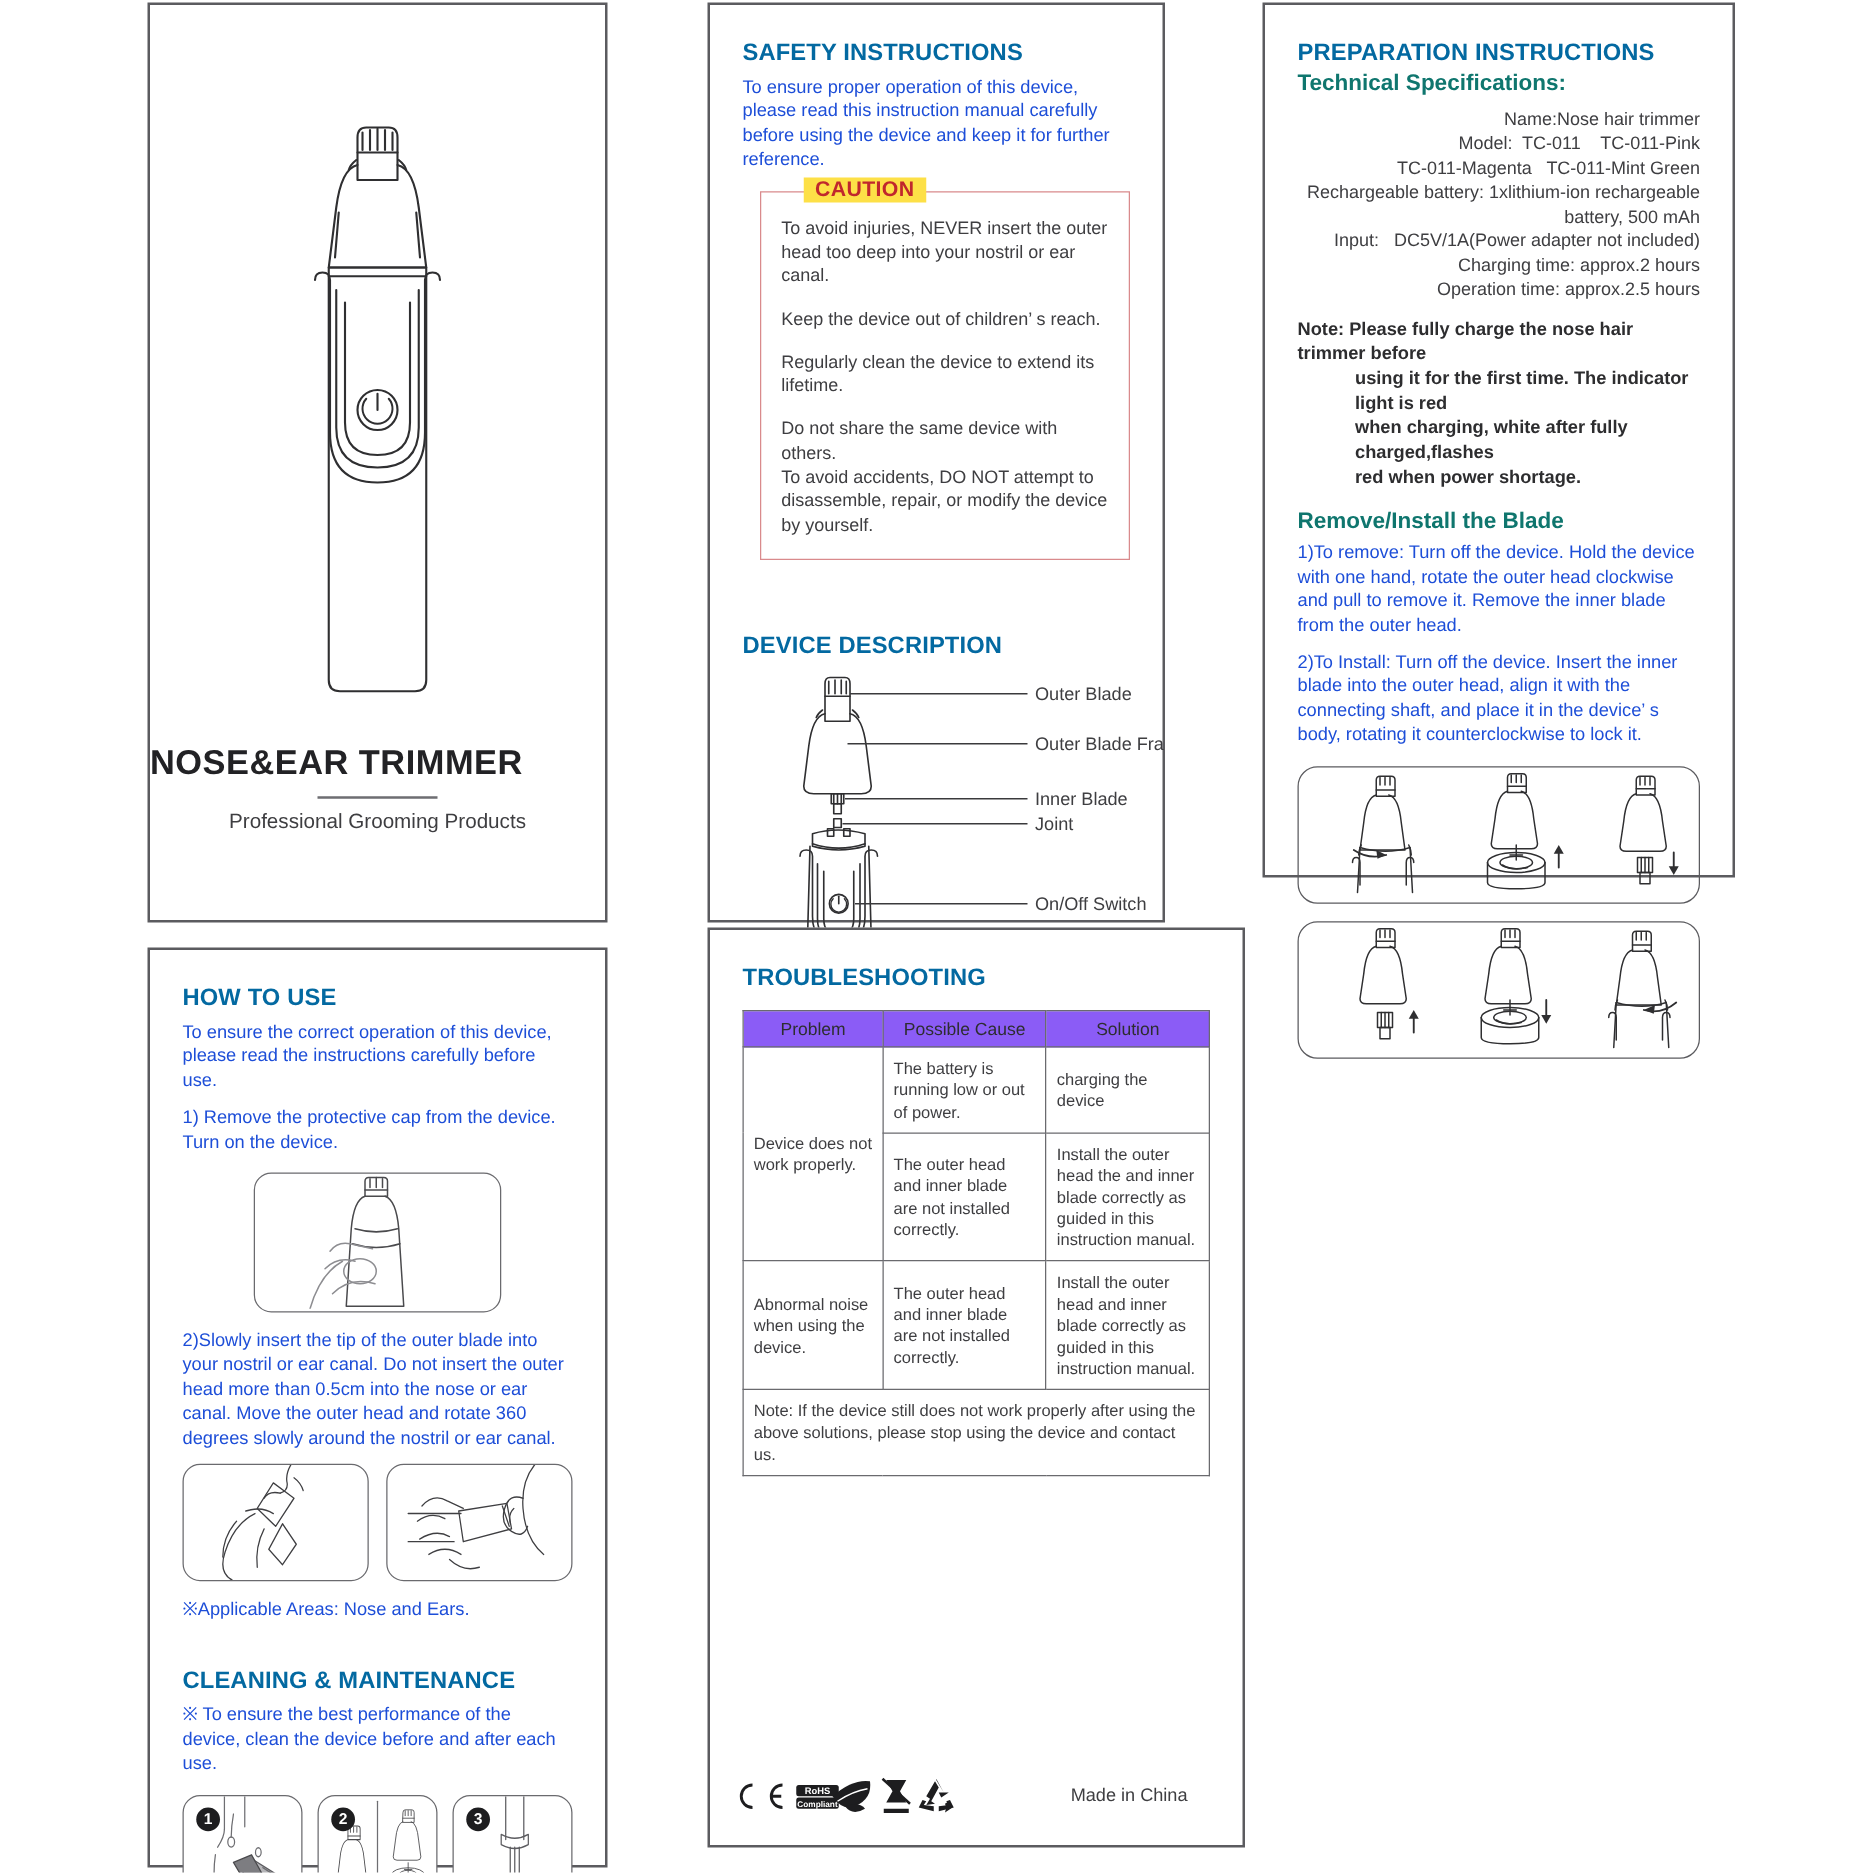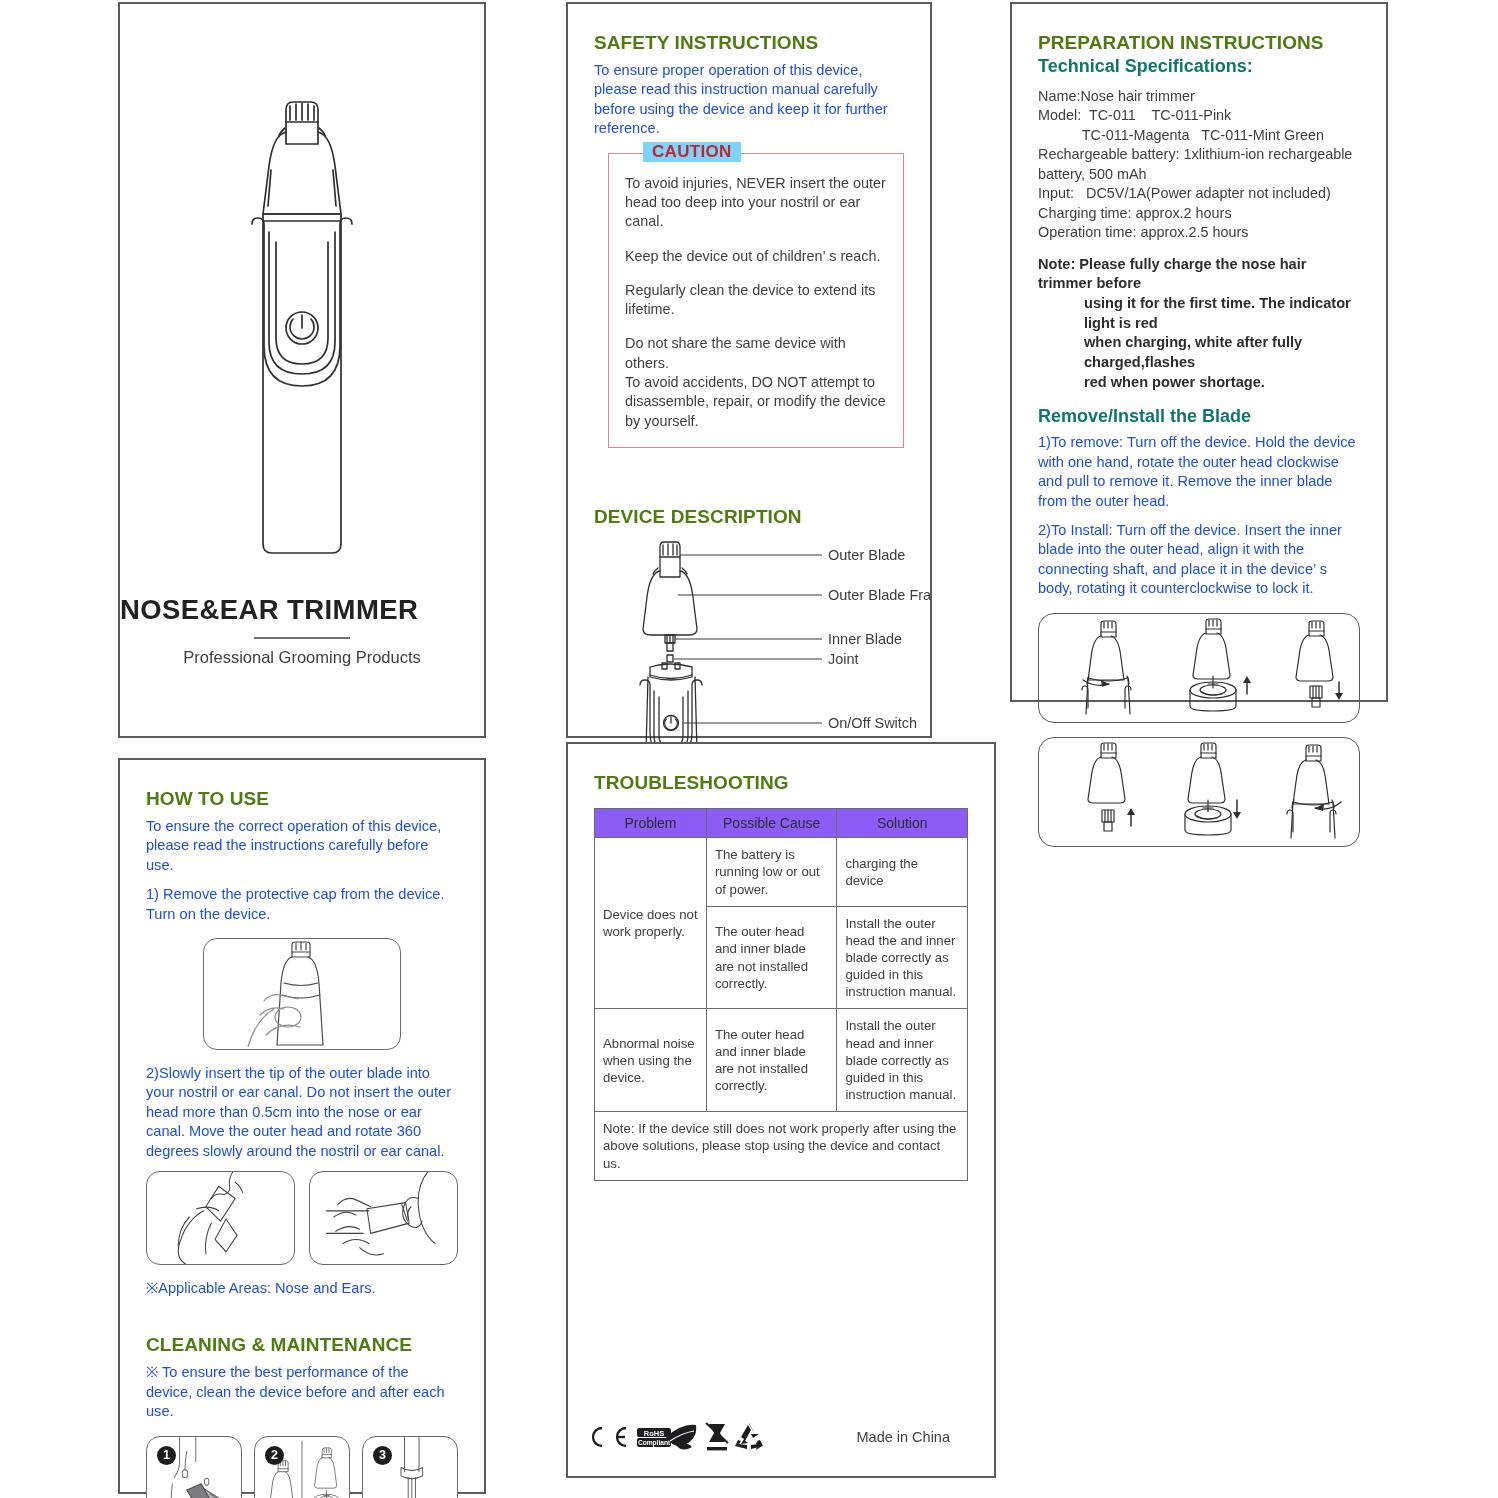--- a/index.html
+++ b/index.html
@@ -26,21 +26,21 @@
   #panel-safety       { left:566px;  top:2px;    width:366px;  height:736px; }
   #panel-preparation  { left:1010px; top:2px;    width:378px;  height:700px; }
   #panel-howto        { left:118px;  top:758px;  width:368px;  height:736px; }
   #panel-trouble      { left:566px;  top:742px;  width:430px;  height:736px; }
 
   .pad { padding: 28px 26px 0 26px; }
 
   h2.sect {
     font-size: 19px;
     font-weight: bold;
-    color: #4d7c0f;
+    color: #0369a1;
     margin: 0 0 7px 0;
     letter-spacing: .1px;
   }
   h3.sub {
     font-size: 18px;
     font-weight: bold;
     color: #0f766e;
     margin: 0 0 6px 0;
   }
   p.body {
@@ -79,21 +79,21 @@
   .caution-wrap {
     position: relative;
     margin: 14px 0 0 14px;
     border: 1.6px solid #d98a8c;
     padding: 20px 16px 14px 16px;
   }
   .caution-label {
     position: absolute;
     top: -12px;
     left: 34px;
-    background: #7dd3fc;
+    background: #fde047;
     padding: 0 9px;
     color: #c0272d;
     font-weight: bold;
     font-size: 17px;
     letter-spacing: .3px;
   }
   .caution-wrap p {
     font-size: 14.4px;
     line-height: 1.34;
     margin: 0 0 15px 0;
@@ -104,20 +104,21 @@
   
   #device-desc-head { margin-top: 58px; }
 
   
   .spec-line {
     font-size: 14.4px;
     line-height: 1.35;
     color: #3e3e41;
     margin: 0;
     white-space: pre;
+    text-align: right;
   }
   .spec-block { margin: 10px 0 12px 0; }
   .note-bold {
     font-size: 14.6px;
     font-weight: bold;
     line-height: 1.35;
     color: #2d2d2f;
     margin: 0 0 14px 0;
   }
   .note-bold .hang { display:block; padding-left: 46px; }

